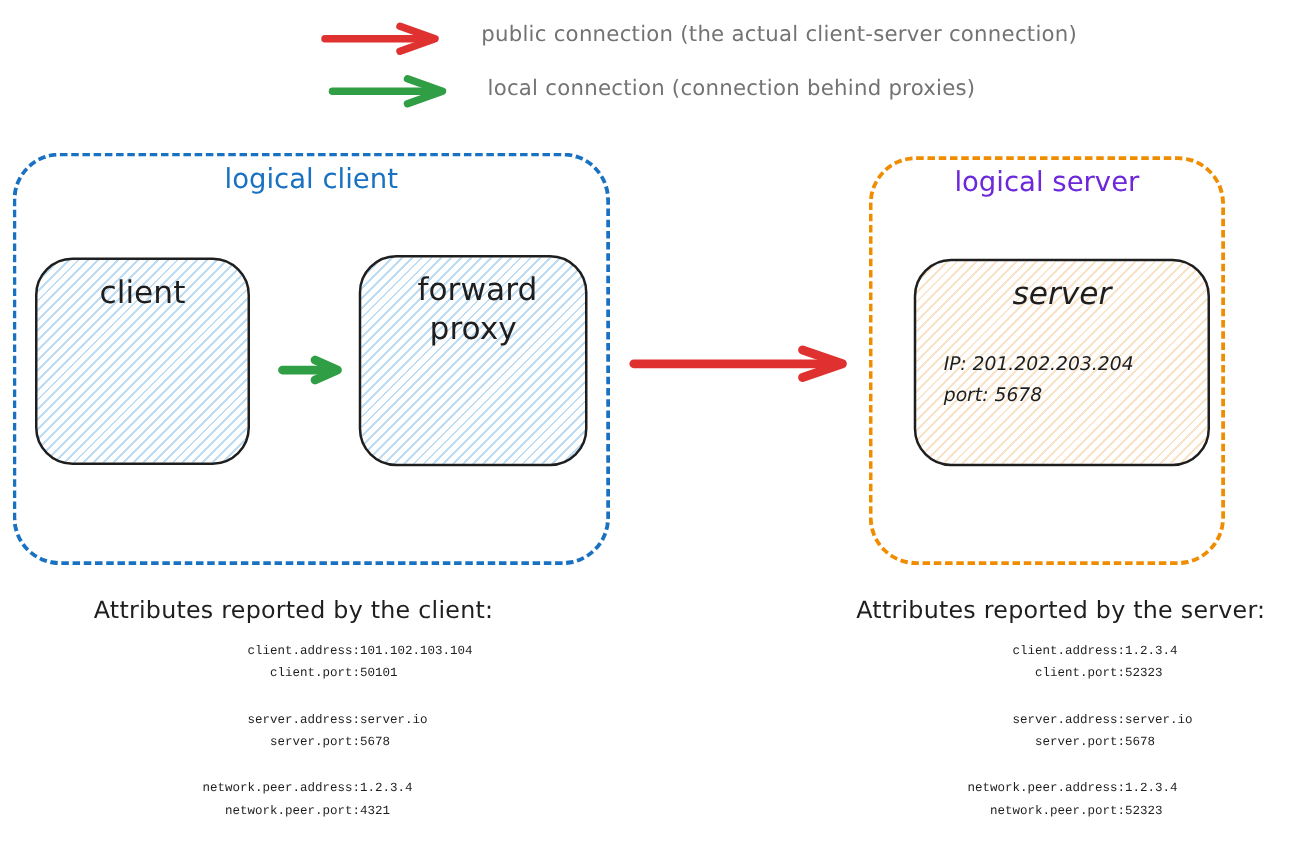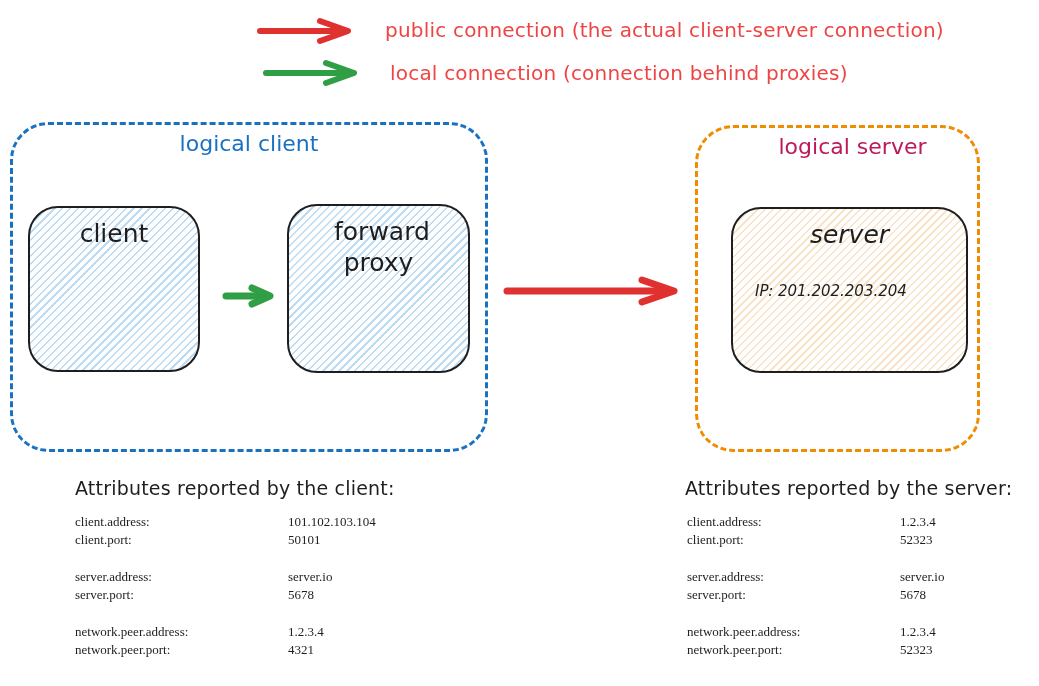--- a/index.html
+++ b/index.html
@@ -15,24 +15,24 @@
     position: relative;
     width: 1039px;
     height: 686px;
     background: #ffffff;
   }
 
   
   .legend-arrow { position: absolute; }
   .legend-text {
     position: absolute;
-    font-size: 20px;
+    font-size: 17px;
     letter-spacing: 0.2px;
     white-space: nowrap;
-    color: #ef4444;
+    color: #737373;
   }
 
   svg.arrow path {
     fill: none;
     stroke-linecap: round;
     stroke-linejoin: round;
   }
   .stroke-red   { stroke: #e03131; }
   .stroke-green { stroke: #2f9e44; }
 
@@ -47,21 +47,21 @@
   .logical-group.orange { border-color: #f08c00; }
   .group-label {
     position: absolute;
     top: 6px;
     left: 50%;
     transform: translateX(-50%);
     font-size: 22px;
     white-space: nowrap;
   }
   .group-label.blue   { color: #1971c2; }
-  .group-label.orange { color: #be185d; margin-left: 15px; }
+  .group-label.orange { color: #6d28d9; }
 
   
   .node {
     position: absolute;
     border: 2.5px solid #1e1e1e;
     border-radius: 30px;
   }
   .node.blue-fill {
     background: repeating-linear-gradient(135deg,
       rgba(135, 192, 234, 0.55) 0px, rgba(135, 192, 234, 0.55) 1.6px,
@@ -95,24 +95,25 @@
   
   .attr-section { position: absolute; }
   .attr-title {
     font-size: 19px;
     letter-spacing: 0.2px;
     white-space: nowrap;
     color: #1e1e1e;
     margin-bottom: 14px;
   }
   .attr-table {
-    font-family: Liberation Serif, serif;
-    font-size: 13px;
+    font-family: Liberation Mono, monospace;
+    font-size: 10px;
     line-height: 18px;
     color: #1e1e1e;
+    text-align: right;
   }
   .attr-group { margin-bottom: 19px; }
   .attr-row { display: flex; }
   .attr-key { width: 213px; white-space: nowrap; }
   .attr-value { white-space: nowrap; }
 </style>
 </head>
 <body>
 
 <div class="canvas">
@@ -154,20 +155,21 @@
   </svg>
 
   <div class="logical-group orange" style="left:695px; top:125px; width:285px; height:327px;">
     <div class="group-label orange">logical server</div>
   </div>
 
   <div class="node tan-fill" style="left:731px; top:207px; width:237px; height:166px;font-style:italic;">
     <div class="node-title">server</div>
     <div class="node-info" style="left:22px; top:70px;">
       <div>IP: 201.202.203.204</div>
+      <div>port: 5678</div>
     </div>
   </div>
 
   <div class="attr-section" style="left:75px; top:477px;">
     <div class="attr-title">Attributes reported by the client:</div>
     <div class="attr-table">
       <div class="attr-group">
         <div class="attr-row">
           <span class="attr-key">client.address:</span>
           <span class="attr-value">101.102.103.104</span>

